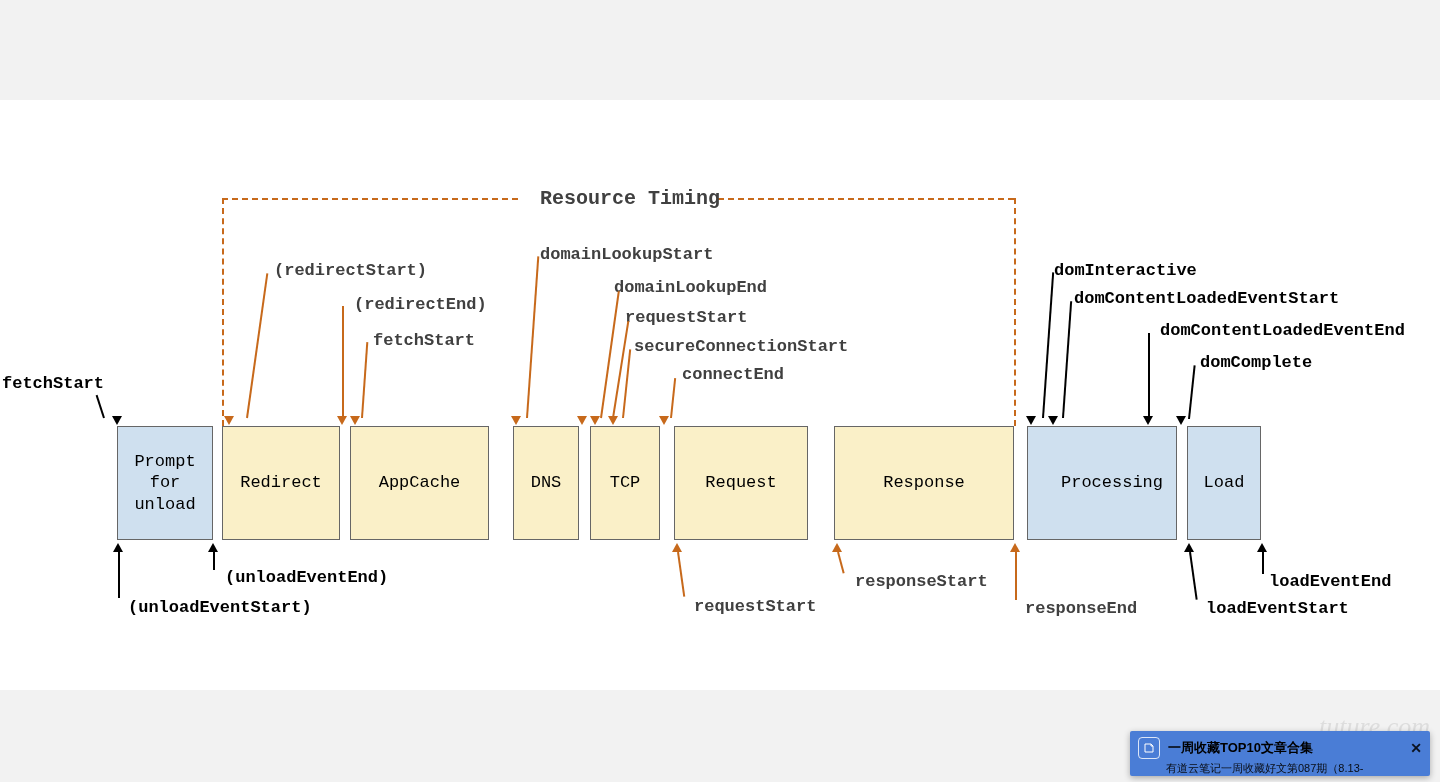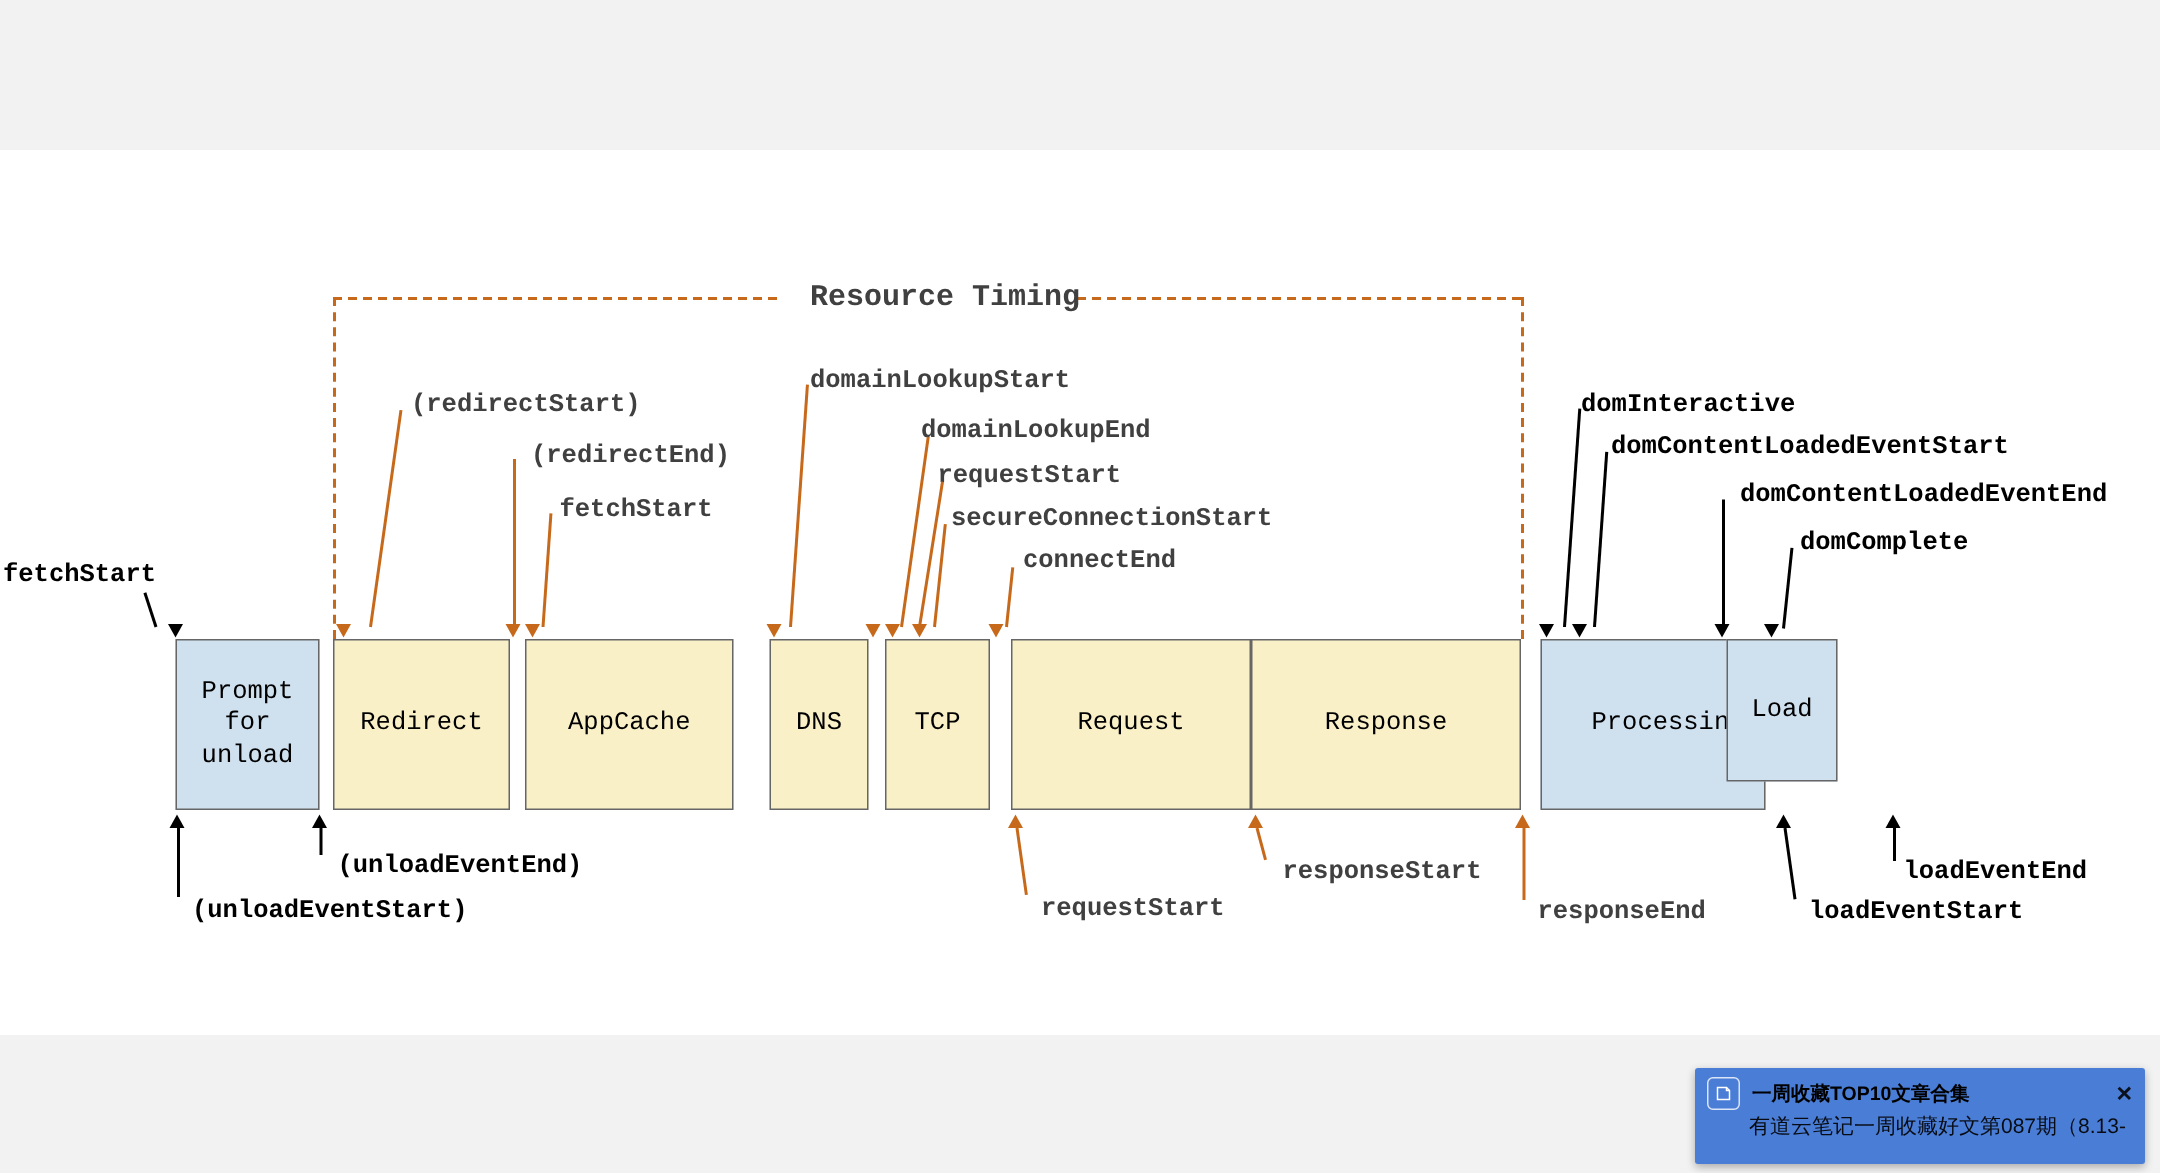--- a/index.html
+++ b/index.html
@@ -13,45 +13,45 @@
   .orange{color:#404040;}
   .arrow-line{position:absolute;background:currentColor;}
   .arrow-head{position:absolute;width:0;height:0;}
   .dash-h{position:absolute;border-top:2px dashed #c7691b;height:0;}
   .dash-v{position:absolute;border-left:2px dashed #c7691b;width:0;}
   .watermark{position:absolute;right:10px;bottom:40px;color:#ddd;font-style:italic;font-family:Georgia,serif;font-size:26px;pointer-events:none;}
   .toast{position:fixed;right:10px;bottom:6px;background:#4a7dd6;color:#000000;width:300px;border-radius:2px;box-shadow:0 2px 6px rgba(0,0,0,.3);font-family:"Microsoft YaHei",sans-serif;}
   .toast .hd{display:flex;align-items:center;padding:6px 8px 2px 8px;font-size:13px;font-weight:600;}
   .toast .icn{width:20px;height:20px;border:1.5px solid rgba(255,255,255,.8);border-radius:4px;margin-right:8px;display:flex;align-items:center;justify-content:center;}
   .toast .close{margin-left:auto;cursor:pointer;font-size:14px;opacity:.85;}
-  .toast .sub{font-size:14px;padding:0 8px 16px 36px;opacity:.9;}
+  .toast .sub{font-size:11px;padding:0 8px 0 36px;opacity:.9;}
 </style>
 </head>
 <body>
 
 <div class="sheet">
   <div class="diagram">
 
     <div class="dash-h" style="left:222px;top:98px;width:296px;"></div>
     <div class="dash-h" style="left:718px;top:98px;width:296px;"></div>
     <div class="dash-v" style="left:222px;top:98px;height:228px;"></div>
     <div class="dash-v" style="left:1014px;top:98px;height:228px;"></div>
     <div class="lbl orange" style="left:540px;top:87px;font-size:20px;">Resource Timing</div>
 
     <div class="box yellow" style="left:222px;top:326px;width:118px;height:114px;">Redirect</div>
     <div class="box blue" style="left:117px;top:326px;width:96px;height:114px;white-space:pre-line;">Prompt
 for
 unload</div>
     <div class="box yellow" style="left:350px;top:326px;width:139px;height:114px;">AppCache</div>
     <div class="box yellow" style="left:513px;top:326px;width:66px;height:114px;">DNS</div>
     <div class="box yellow" style="left:590px;top:326px;width:70px;height:114px;">TCP</div>
-    <div class="box yellow" style="left:674px;top:326px;width:160px;height:114px;">Request</div>
+    <div class="box yellow" style="left:674px;top:326px;width:134px;height:114px;">Request</div>
     <div class="box yellow" style="left:834px;top:326px;width:180px;height:114px;">Response</div>
     <div class="box blue" style="left:1027px;top:326px;width:150px;height:114px;padding-left:20px;">Processing</div>
-    <div class="box blue" style="left:1151px;top:326px;width:74px;height:95px;font-family:Liberation Mono, monospace;">Load</div>
+    <div class="box blue" style="left:1187px;top:326px;width:74px;height:114px;font-family:Liberation Mono, monospace;">Load</div>
 
     <div class="lbl black" style="left:2px;top:274px;">fetchStart</div>
     <div class="black">
       <div class="arrow-line" style="left:103px;top:294px;width:2px;height:24px;background:#000;transform:rotate(-18deg);transform-origin:bottom;"></div>
       <div class="arrow-head" style="left:112px;top:316px;border-left:5px solid transparent;border-right:5px solid transparent;border-top:9px solid #000;"></div>
     </div>
 
     <div class="lbl orange" style="left:258px;top:161px;margin-left:16px;">(redirectStart)</div>
     <div class="orange">
       <div class="arrow-line" style="left:246px;top:172px;width:2px;height:146px;background:#c7691b;transform:rotate(8deg);transform-origin:bottom;"></div>

